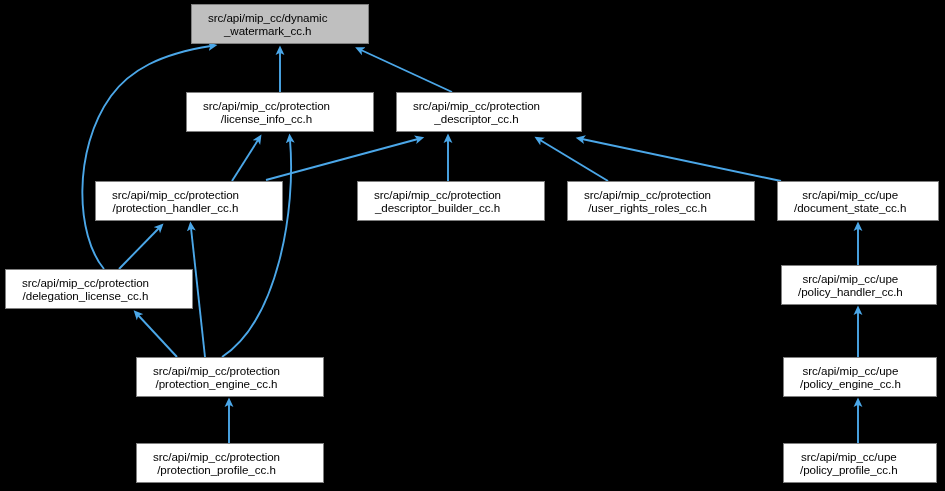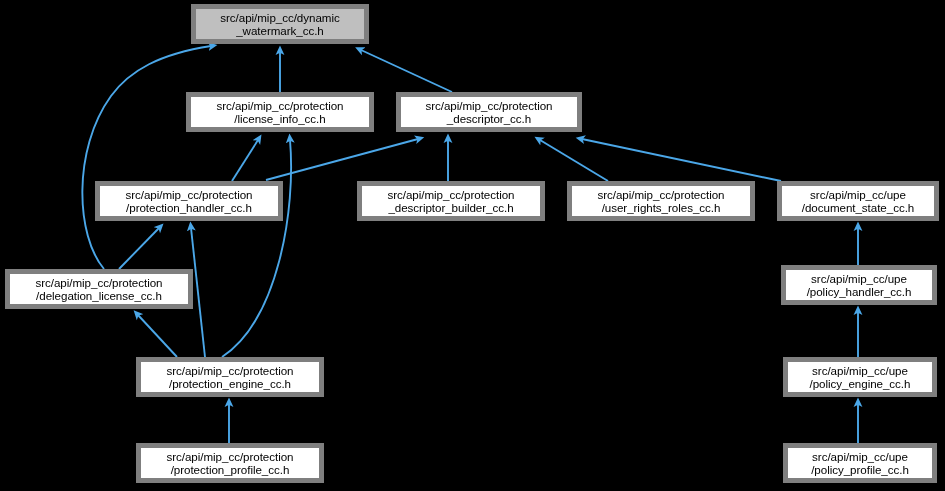--- a/index.html
+++ b/index.html
@@ -20,32 +20,32 @@
     position: absolute;
     left: 0;
     top: 0;
     width: 945px;
     height: 491px;
     pointer-events: none;
   }
   .graph-node {
     position: absolute;
     box-sizing: border-box;
-    border: 5px solid #6d28d9;
+    border: 1px solid #6d28d9;
     background: #ffffff;
     color: #000000;
     display: flex;
     align-items: center;
-    justify-content: center;
     text-align: center;
     font-size: 11.6px;
     line-height: 13.4px;
     letter-spacing: -0.05px;
     white-space: pre-line;
     z-index: 2;
+    padding-left: 12px;
   }
   .graph-node.node-root {
     background: #bfbfbf;
     border-color: #7f7f7f;
   }
   .node-label {
     display: block;
     padding: 0 4px;
     white-space: pre-line;
   }

